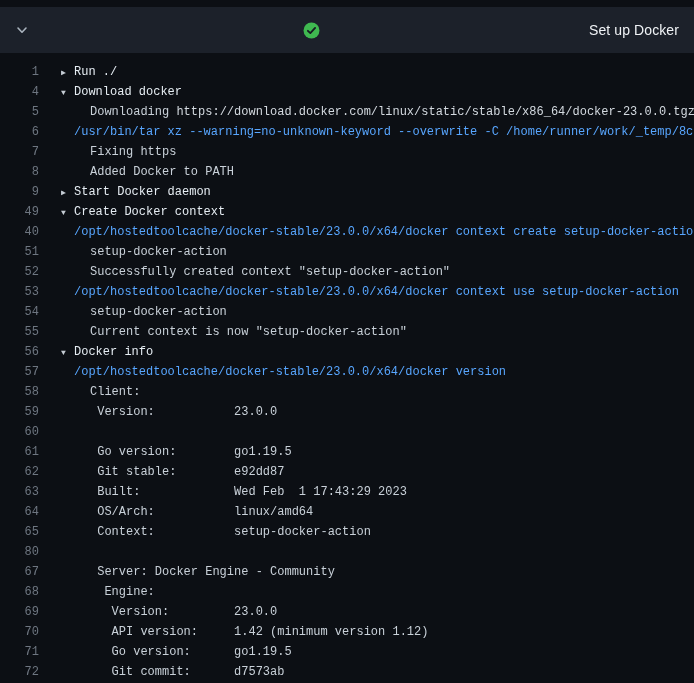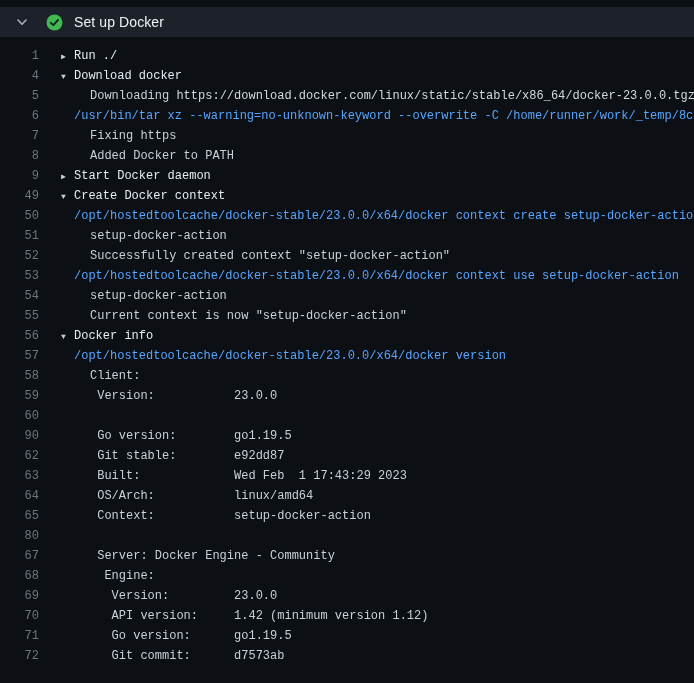--- a/index.html
+++ b/index.html
@@ -4,26 +4,27 @@
 <style>
   * { margin: 0; padding: 0; box-sizing: border-box; }
   html, body {
     width: 694px; height: 683px;
     background: var(--page-bg, #0c0f14);
     overflow: hidden;
     font-family: "Liberation Sans", sans-serif;
   }
   .step-header {
     margin-top: 7px;
-    height: 30px;
+    height: 46px;
     background: var(--header-bg, #1c212a);
     display: flex;
     align-items: center;
     padding: 0 15px;
     cursor: pointer;
+    justify-content: space-between;
   }
   .chev { width: 14px; height: 14px; display: flex; align-items: center; justify-content: center; margin-right: 17px; cursor: pointer; }
   .status { width: 17px; height: 17px; margin-right: 11px; }
   .step-title {
     color: #f0f3f6;
     font-size: 14px;
     font-weight: 400;
     letter-spacing: 0.1px;
   }
   .log {
@@ -83,32 +84,32 @@
 
   <div class="log">
       <div class="line group-line"><a class="num">1</a><span class="content"><span class="arrow">▶</span><span class="txt group">Run ./</span></span></div>
       <div class="line group-line"><a class="num">4</a><span class="content"><span class="arrow">▼</span><span class="txt group">Download docker</span></span></div>
       <div class="line"><a class="num">5</a><span class="content"><span class="arrow"></span><span class="txt text">Downloading </span><a class="loglink">https://download.docker.com/linux/static/stable/x86_64/docker-23.0.0.tgz</a></span></div>
       <div class="line"><a class="num">6</a><span class="content"><span class="arrow"></span><span class="txt cmd">/usr/bin/tar xz --warning=no-unknown-keyword --overwrite -C /home/runner/work/_temp/8c9</span></span></div>
       <div class="line"><a class="num">7</a><span class="content"><span class="arrow"></span><span class="txt text">Fixing https</span></span></div>
       <div class="line"><a class="num">8</a><span class="content"><span class="arrow"></span><span class="txt text">Added Docker to PATH</span></span></div>
       <div class="line group-line"><a class="num">9</a><span class="content"><span class="arrow">▶</span><span class="txt group">Start Docker daemon</span></span></div>
       <div class="line group-line"><a class="num">49</a><span class="content"><span class="arrow">▼</span><span class="txt group">Create Docker context</span></span></div>
-      <div class="line"><a class="num">50</a><span class="content"><span class="arrow"></span><span class="txt cmd">/opt/hostedtoolcache/docker-stable/23.0.0/x64/docker context create setup-docker-action</span></span></div>
+      <div class="line"><a class="num">40</a><span class="content"><span class="arrow"></span><span class="txt cmd">/opt/hostedtoolcache/docker-stable/23.0.0/x64/docker context create setup-docker-action</span></span></div>
       <div class="line"><a class="num">51</a><span class="content"><span class="arrow"></span><span class="txt text">setup-docker-action</span></span></div>
       <div class="line"><a class="num">52</a><span class="content"><span class="arrow"></span><span class="txt text">Successfully created context "setup-docker-action"</span></span></div>
       <div class="line"><a class="num">53</a><span class="content"><span class="arrow"></span><span class="txt cmd">/opt/hostedtoolcache/docker-stable/23.0.0/x64/docker context use setup-docker-action</span></span></div>
       <div class="line"><a class="num">54</a><span class="content"><span class="arrow"></span><span class="txt text">setup-docker-action</span></span></div>
       <div class="line"><a class="num">55</a><span class="content"><span class="arrow"></span><span class="txt text">Current context is now "setup-docker-action"</span></span></div>
       <div class="line group-line"><a class="num">56</a><span class="content"><span class="arrow">▼</span><span class="txt group">Docker info</span></span></div>
       <div class="line"><a class="num">57</a><span class="content"><span class="arrow"></span><span class="txt cmd">/opt/hostedtoolcache/docker-stable/23.0.0/x64/docker version</span></span></div>
       <div class="line"><a class="num">58</a><span class="content"><span class="arrow"></span><span class="txt text">Client:</span></span></div>
       <div class="line"><a class="num">59</a><span class="content"><span class="arrow"></span><span class="txt text"> Version:           23.0.0</span></span></div>
       <div class="line"><a class="num">60</a></div>
-      <div class="line"><a class="num">90</a><span class="content"><span class="arrow"></span><span class="txt text"> Go version:        go1.19.5</span></span></div>
+      <div class="line"><a class="num">61</a><span class="content"><span class="arrow"></span><span class="txt text"> Go version:        go1.19.5</span></span></div>
       <div class="line"><a class="num">62</a><span class="content"><span class="arrow"></span><span class="txt text"> Git stable:        e92dd87</span></span></div>
       <div class="line"><a class="num">63</a><span class="content"><span class="arrow"></span><span class="txt text"> Built:             Wed Feb  1 17:43:29 2023</span></span></div>
       <div class="line"><a class="num">64</a><span class="content"><span class="arrow"></span><span class="txt text"> OS/Arch:           linux/amd64</span></span></div>
       <div class="line"><a class="num">65</a><span class="content"><span class="arrow"></span><span class="txt text"> Context:           setup-docker-action</span></span></div>
       <div class="line"><a class="num">80</a><span class="content"><span class="arrow"></span><span class="txt empty"></span></span></div>
       <div class="line"><a class="num">67</a><span class="content"><span class="arrow"></span><span class="txt text"> Server: Docker Engine - Community</span></span></div>
       <div class="line"><a class="num">68</a><span class="content"><span class="arrow"></span><span class="txt text">  Engine:</span></span></div>
       <div class="line"><a class="num">69</a><span class="content"><span class="arrow"></span><span class="txt text">   Version:         23.0.0</span></span></div>
       <div class="line"><a class="num">70</a><span class="content"><span class="arrow"></span><span class="txt text">   API version:     1.42 (minimum version 1.12)</span></span></div>
       <div class="line"><a class="num">71</a><span class="content"><span class="arrow"></span><span class="txt text">   Go version:      go1.19.5</span></span></div>

